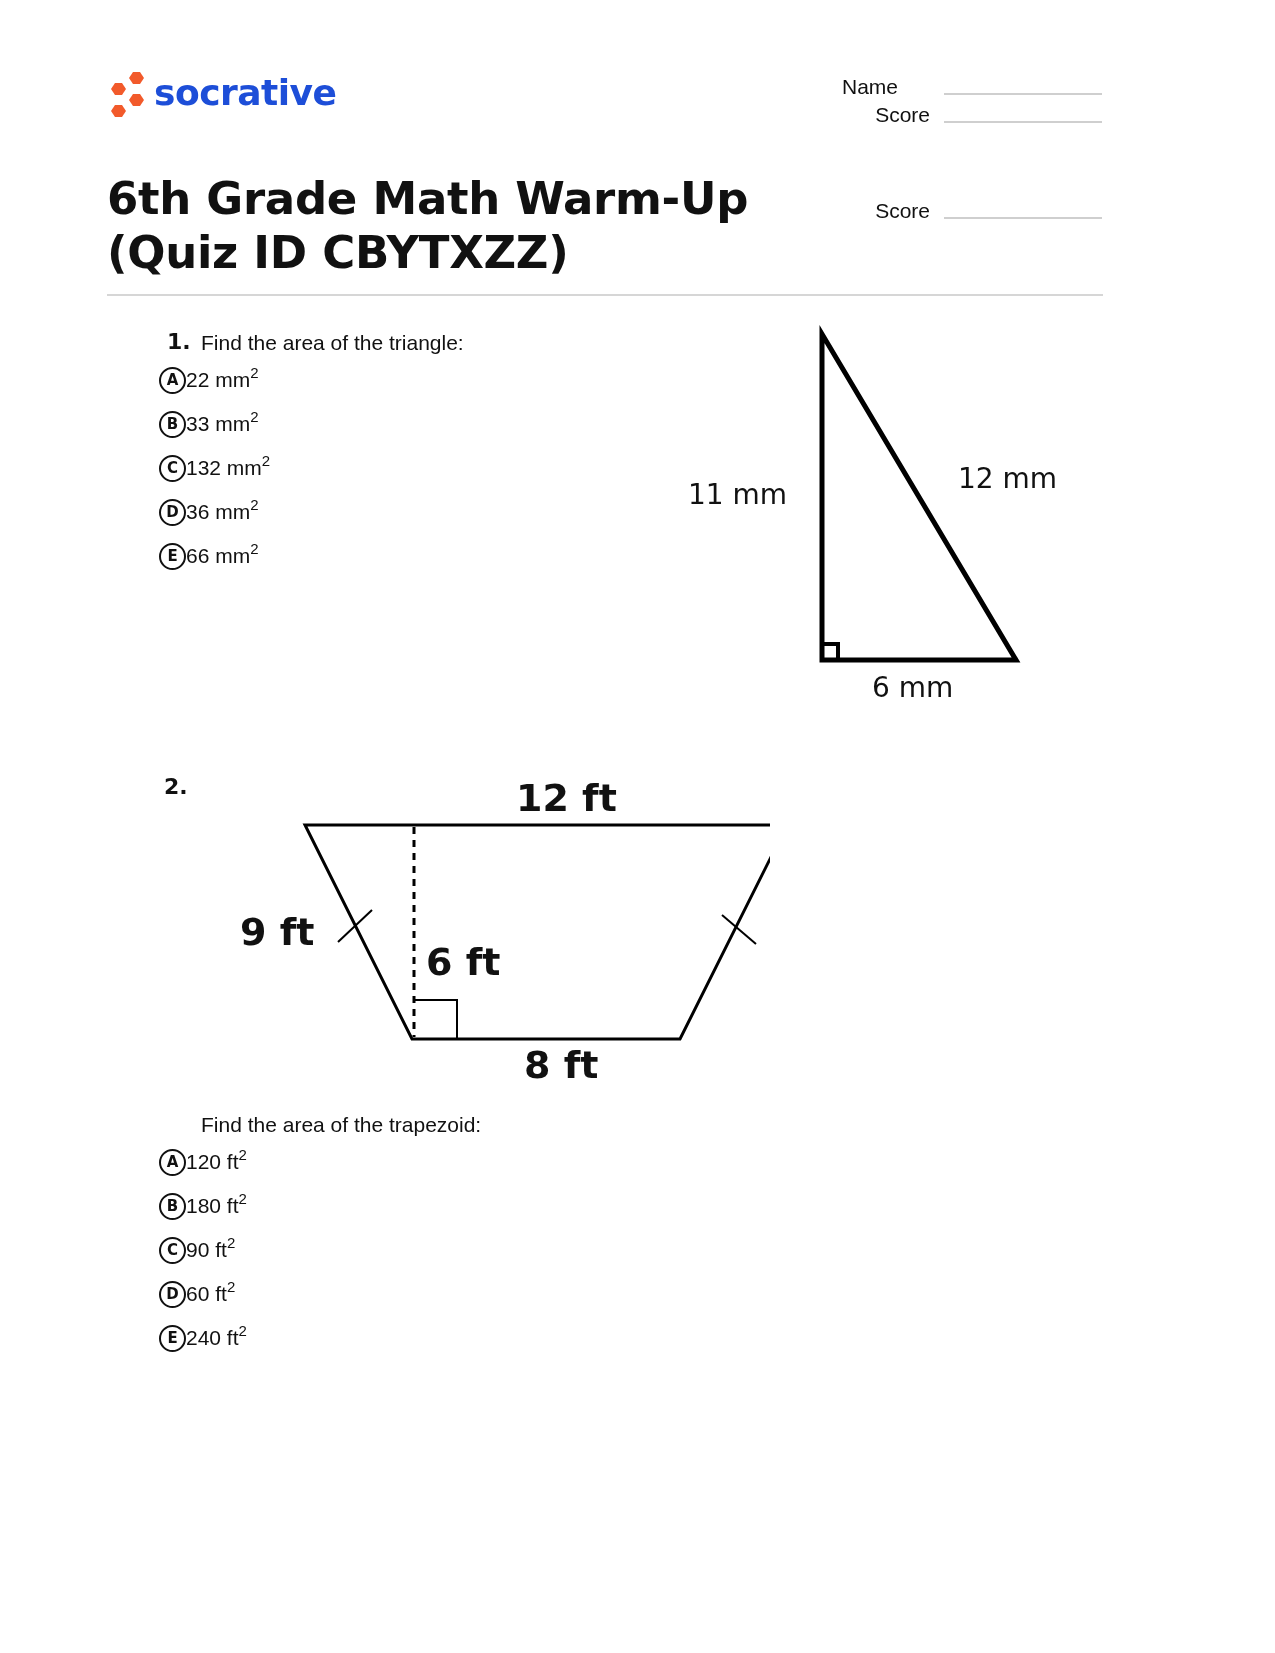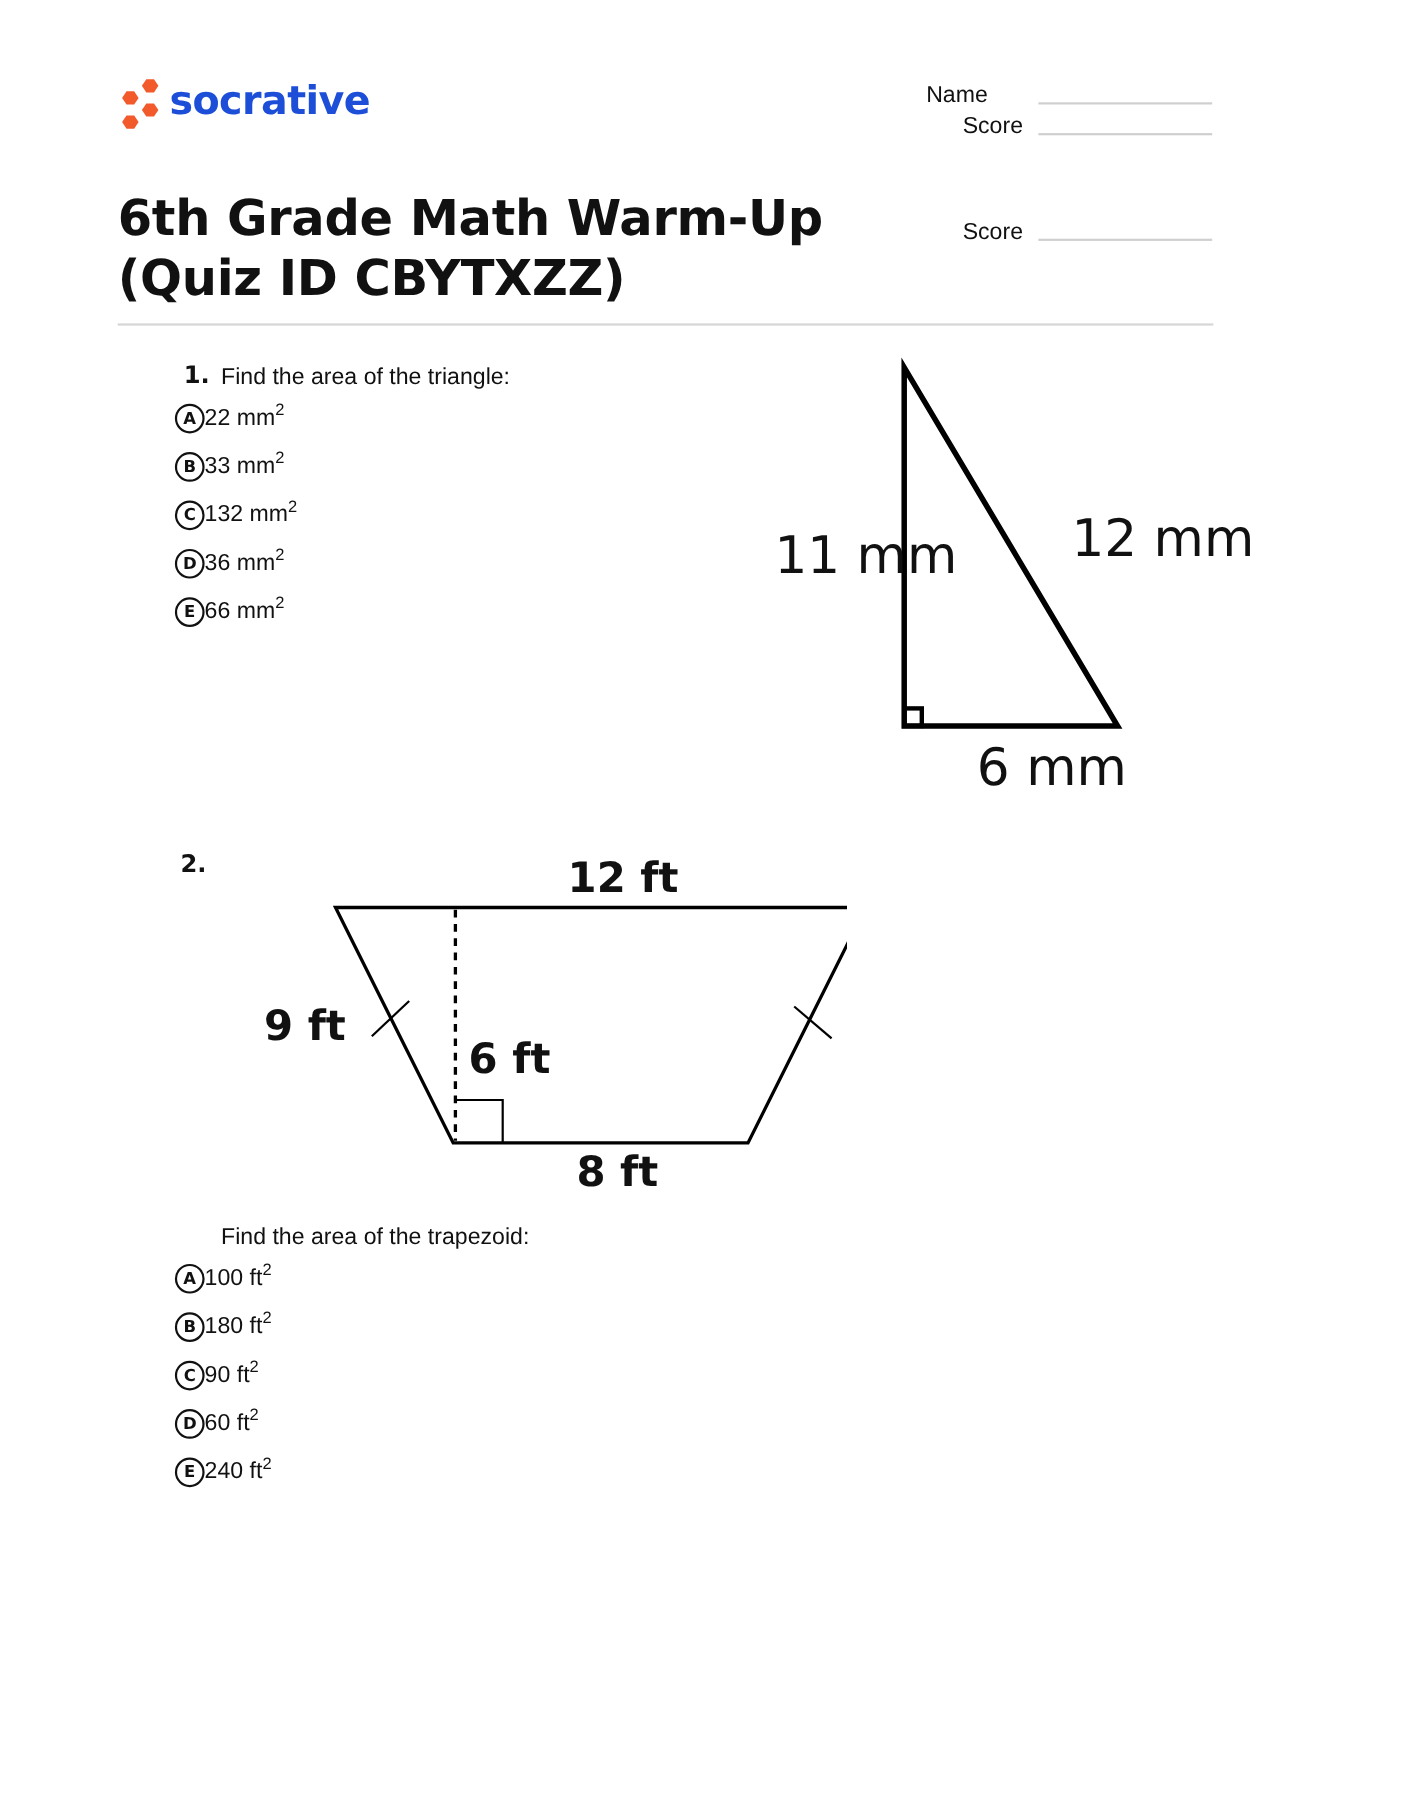--- a/index.html
+++ b/index.html
@@ -16,21 +16,21 @@
              font-weight: bold; font-size: 45px; line-height: 54px; color: #111; letter-spacing: -0.3px; }
     .divider { left: 107px; top: 294px; width: 996px; height: 0; border-bottom: 2px solid #d6d6d6; }
     .qnum { font-family: "DejaVu Sans", sans-serif; font-weight: bold; font-size: 22px; }
     .qtext { font-size: 21px; color: #111; }
     .choice { display: flex; align-items: center; height: 44px; }
     .bubble { width: 27px; height: 27px; border: 2px solid #111; border-radius: 50%;
               display: flex; align-items: center; justify-content: center;
               font-family: "DejaVu Sans", sans-serif; font-weight: bold; font-size: 15px; box-sizing: border-box; }
     .choice-text { font-size: 21px; }
     .choice-text sup { font-size: 15px; vertical-align: 9px; line-height: 0; }
-    .figure-label { font-family: "DejaVu Sans", sans-serif; font-size: 47px; color: #111; margin-left: 16px; }
+    .figure-label { font-family: "DejaVu Sans", sans-serif; font-size: 28px; color: #111; }
     .hand-label { font-family: "DejaVu Sans", sans-serif; font-size: 38px; color: #111; font-weight: bold; }
   </style>
 </head>
 <body>
 
 <div class="abs logo">
   <svg width="40" height="48" viewBox="0 0 40 48">
     <g fill="#f25a2b">
       <polygon points="27,2 34,2 38,8 34,14 27,14 23,8"></polygon>
       <polygon points="9,13 16,13 20,19 16,25 9,25 5,19"></polygon>
@@ -99,21 +99,21 @@
 <div class="abs hand-label" style="left:516px; top:776px;">12 ft</div>
 <div class="abs hand-label" style="left:240px; top:910px;">9 ft</div>
 <div class="abs hand-label" style="left:426px; top:940px;text-align:center;">6 ft</div>
 <div class="abs hand-label" style="left:524px; top:1043px;">8 ft</div>
 
 <div class="abs qtext" style="left:201px; top:1113px;">Find the area of the trapezoid:</div>
 
 <div class="abs" style="left:159px; top:1140px;">
   <div class="choice">
     <div class="bubble">A</div>
-    <span class="choice-text"><span>100 ft</span><sup>2</sup></span>
+    <span class="choice-text"><span>120 ft</span><sup>2</sup></span>
   </div>
   <div class="choice">
     <div class="bubble">B</div>
     <span class="choice-text"><span>180 ft</span><sup>2</sup></span>
   </div>
   <div class="choice">
     <div class="bubble">C</div>
     <span class="choice-text"><span>90 ft</span><sup>2</sup></span>
   </div>
   <div class="choice">

